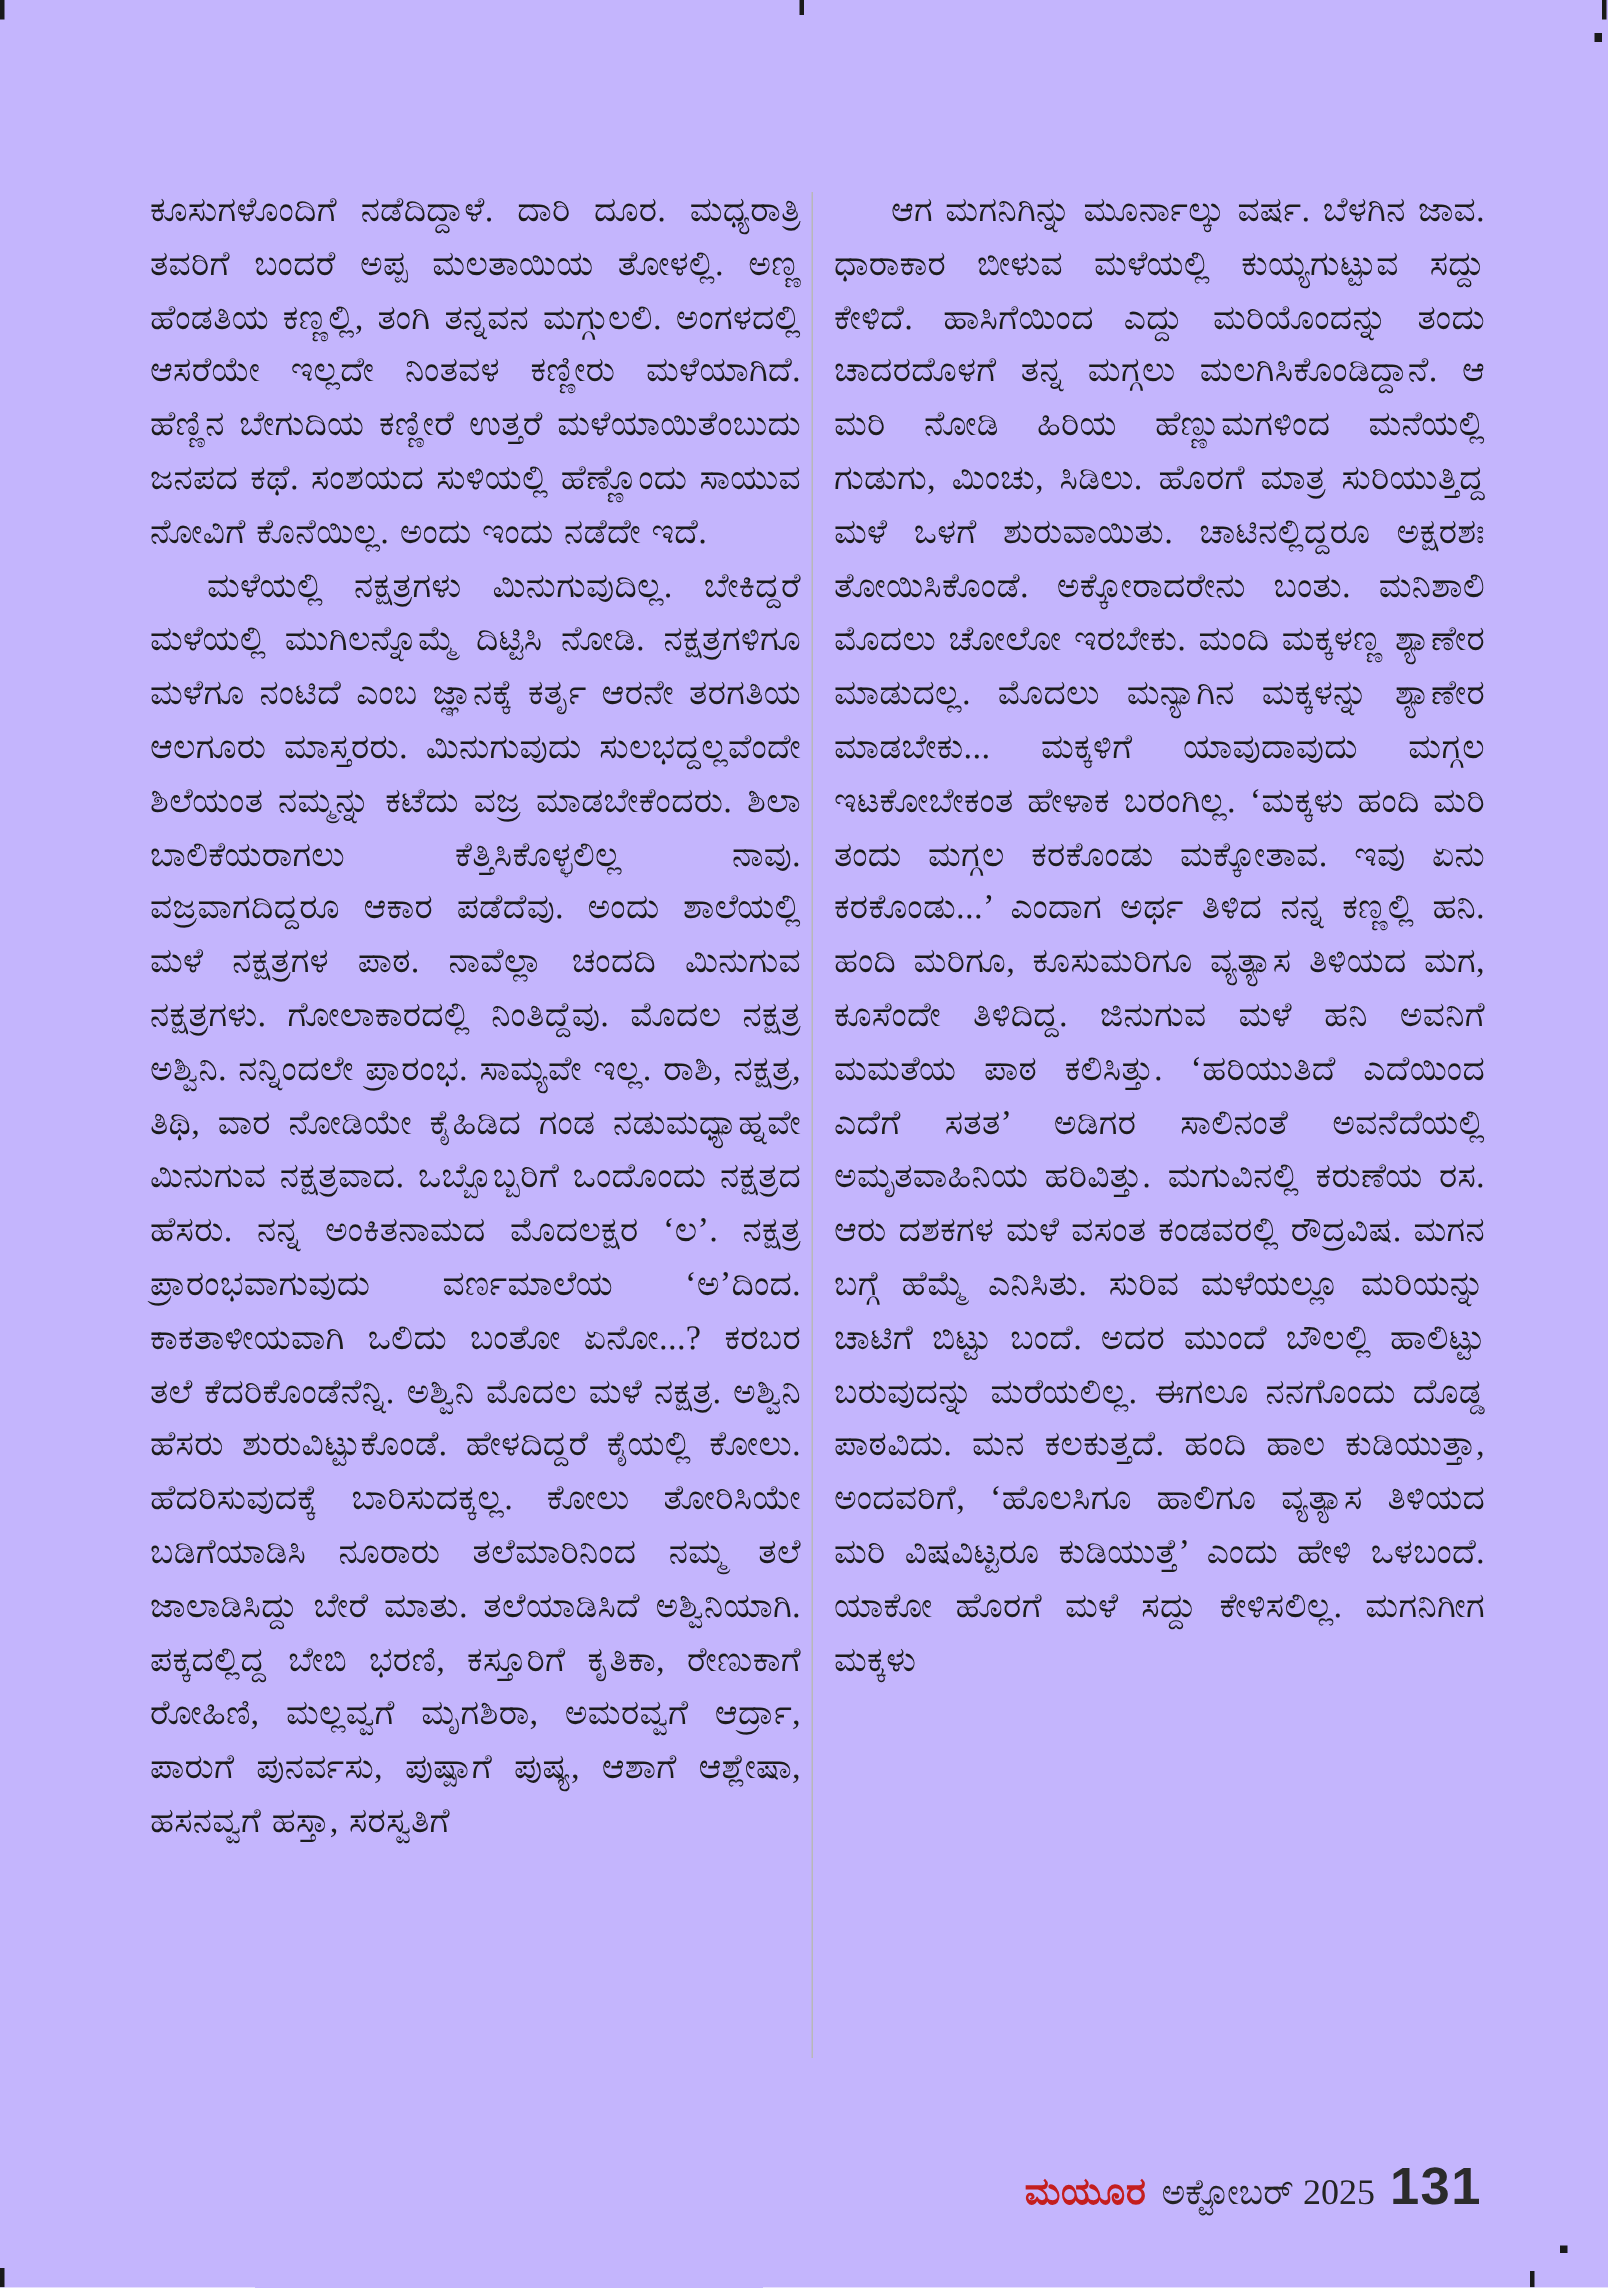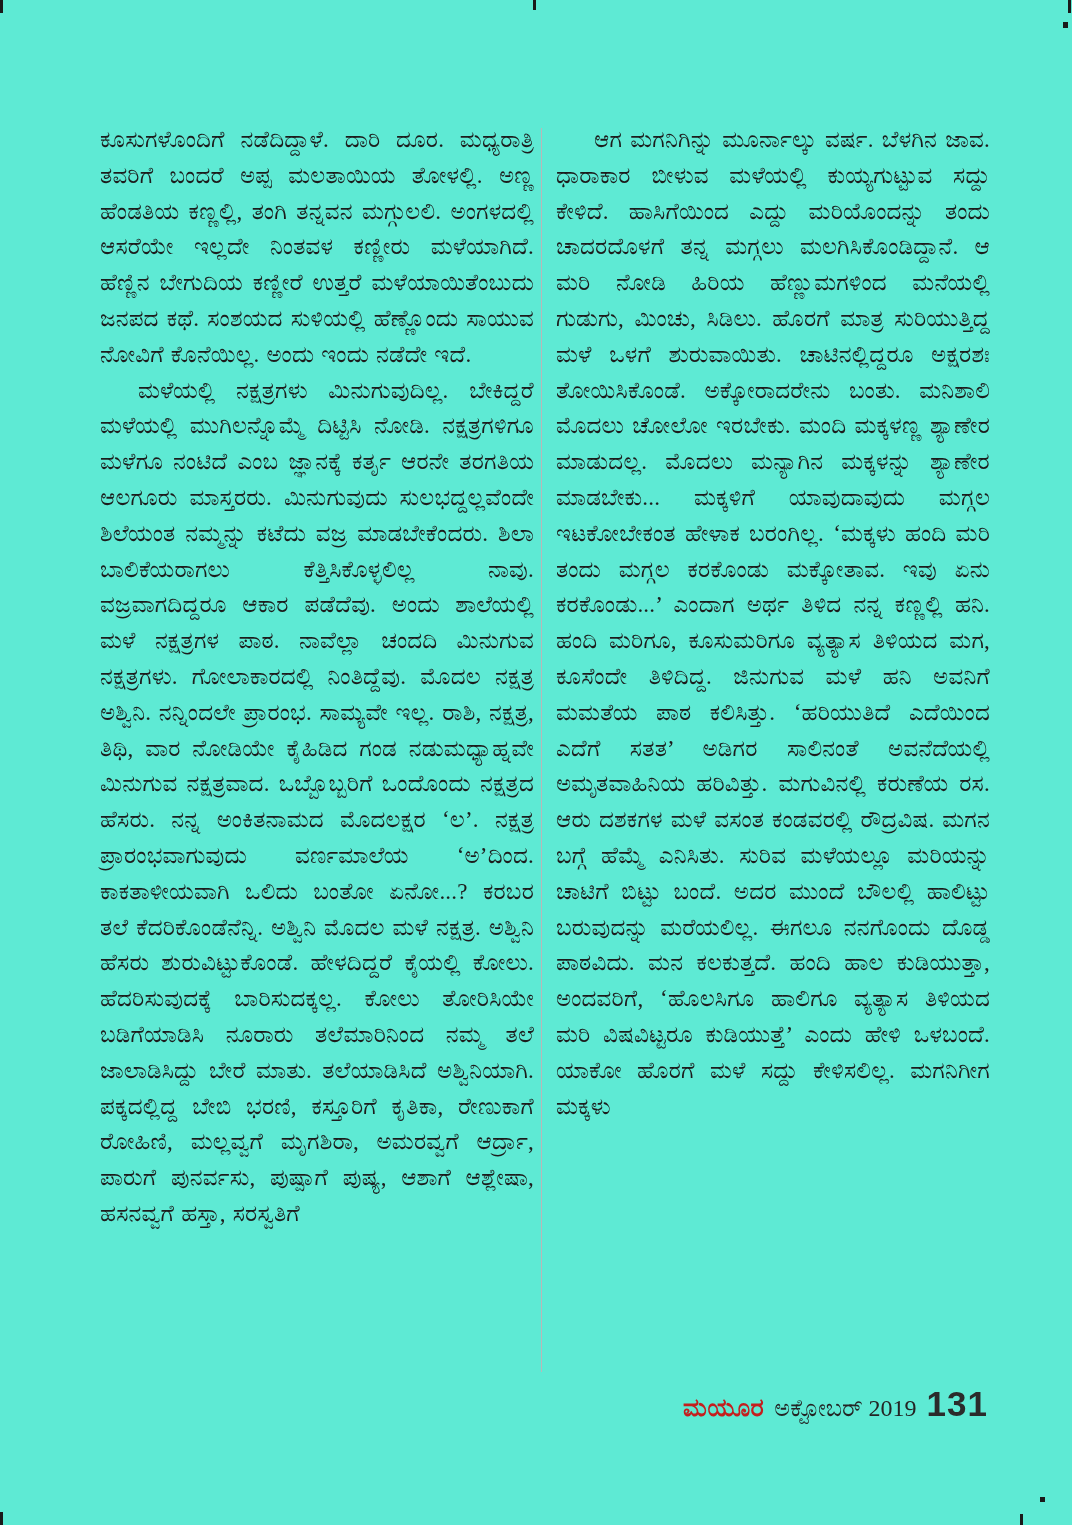--- a/index.html
+++ b/index.html
@@ -4,21 +4,21 @@
 <style>
   html, body {
     margin: 0;
     padding: 0;
     background: #ffffff;
   }
   .page {
     position: relative;
     width: 1072px;
     height: 1525px;
-    background: #5eead4;
+    background: #c4b5fd;
     overflow: hidden;
     font-family: "Liberation Serif", serif;
   }
   .columns {
     position: absolute;
     left: 100px;
     top: 122px;
     width: 890px;
     display: flex;
     gap: 22px;
@@ -43,21 +43,21 @@
     position: absolute;
     left: 541px;
     top: 128px;
     width: 1px;
     height: 1244px;
     background: #b8b8b8;
   }
   .footer {
     position: absolute;
     right: 84px;
-    top: 1384px;
+    top: 1438px;
     display: flex;
     align-items: baseline;
     gap: 10px;
     white-space: nowrap;
   }
   .magazine-name {
     font-weight: bold;
     font-size: 25px;
     letter-spacing: 0.5px;
   }
@@ -104,17 +104,17 @@
       <p>ಕೂಸುಗಳೊಂದಿಗೆ ನಡೆದಿದ್ದಾಳೆ. ದಾರಿ ದೂರ. ಮಧ್ಯರಾತ್ರಿ ತವರಿಗೆ ಬಂದರೆ ಅಪ್ಪ ಮಲತಾಯಿಯ ತೋಳಲ್ಲಿ. ಅಣ್ಣ ಹೆಂಡತಿಯ ಕಣ್ಣಲ್ಲಿ, ತಂಗಿ ತನ್ನವನ ಮಗ್ಗುಲಲಿ. ಅಂಗಳದಲ್ಲಿ ಆಸರೆಯೇ ಇಲ್ಲದೇ ನಿಂತವಳ ಕಣ್ಣೀರು ಮಳೆಯಾಗಿದೆ. ಹೆಣ್ಣಿನ ಬೇಗುದಿಯ ಕಣ್ಣೀರೆ ಉತ್ತರೆ ಮಳೆಯಾಯಿತೆಂಬುದು ಜನಪದ ಕಥೆ. ಸಂಶಯದ ಸುಳಿಯಲ್ಲಿ ಹೆಣ್ಣೊಂದು ಸಾಯುವ ನೋವಿಗೆ ಕೊನೆಯಿಲ್ಲ. ಅಂದು ಇಂದು ನಡೆದೇ ಇದೆ.</p>
       <p class="indent">ಮಳೆಯಲ್ಲಿ ನಕ್ಷತ್ರಗಳು ಮಿನುಗುವುದಿಲ್ಲ. ಬೇಕಿದ್ದರೆ ಮಳೆಯಲ್ಲಿ ಮುಗಿಲನ್ನೊಮ್ಮೆ ದಿಟ್ಟಿಸಿ ನೋಡಿ. ನಕ್ಷತ್ರಗಳಿಗೂ ಮಳೆಗೂ ನಂಟಿದೆ ಎಂಬ ಜ್ಞಾನಕ್ಕೆ ಕರ್ತೃ ಆರನೇ ತರಗತಿಯ ಆಲಗೂರು ಮಾಸ್ತರರು. ಮಿನುಗುವುದು ಸುಲಭದ್ದಲ್ಲವೆಂದೇ ಶಿಲೆಯಂತ ನಮ್ಮನ್ನು ಕಟೆದು ವಜ್ರ ಮಾಡಬೇಕೆಂದರು. ಶಿಲಾ ಬಾಲಿಕೆಯರಾಗಲು ಕೆತ್ತಿಸಿಕೊಳ್ಳಲಿಲ್ಲ ನಾವು. ವಜ್ರವಾಗದಿದ್ದರೂ ಆಕಾರ ಪಡೆದೆವು. ಅಂದು ಶಾಲೆಯಲ್ಲಿ ಮಳೆ ನಕ್ಷತ್ರಗಳ ಪಾಠ. ನಾವೆಲ್ಲಾ ಚಂದದಿ ಮಿನುಗುವ ನಕ್ಷತ್ರಗಳು. ಗೋಲಾಕಾರದಲ್ಲಿ ನಿಂತಿದ್ದೆವು. ಮೊದಲ ನಕ್ಷತ್ರ ಅಶ್ವಿನಿ. ನನ್ನಿಂದಲೇ ಪ್ರಾರಂಭ. ಸಾಮ್ಯವೇ ಇಲ್ಲ. ರಾಶಿ, ನಕ್ಷತ್ರ, ತಿಥಿ, ವಾರ ನೋಡಿಯೇ ಕೈಹಿಡಿದ ಗಂಡ ನಡುಮಧ್ಯಾಹ್ನವೇ ಮಿನುಗುವ ನಕ್ಷತ್ರವಾದ. ಒಬ್ಬೊಬ್ಬರಿಗೆ ಒಂದೊಂದು ನಕ್ಷತ್ರದ ಹೆಸರು. ನನ್ನ ಅಂಕಿತನಾಮದ ಮೊದಲಕ್ಷರ ‘ಲ’. ನಕ್ಷತ್ರ ಪ್ರಾರಂಭವಾಗುವುದು ವರ್ಣಮಾಲೆಯ ‘ಅ’ದಿಂದ. ಕಾಕತಾಳೀಯವಾಗಿ ಒಲಿದು ಬಂತೋ ಏನೋ...? ಕರಬರ ತಲೆ ಕೆದರಿಕೊಂಡೆನೆನ್ನಿ. ಅಶ್ವಿನಿ ಮೊದಲ ಮಳೆ ನಕ್ಷತ್ರ. ಅಶ್ವಿನಿ ಹೆಸರು ಶುರುವಿಟ್ಟುಕೊಂಡೆ. ಹೇಳದಿದ್ದರೆ ಕೈಯಲ್ಲಿ ಕೋಲು. ಹೆದರಿಸುವುದಕ್ಕೆ ಬಾರಿಸುದಕ್ಕಲ್ಲ. ಕೋಲು ತೋರಿಸಿಯೇ ಬಡಿಗೆಯಾಡಿಸಿ ನೂರಾರು ತಲೆಮಾರಿನಿಂದ ನಮ್ಮ ತಲೆ ಜಾಲಾಡಿಸಿದ್ದು ಬೇರೆ ಮಾತು. ತಲೆಯಾಡಿಸಿದೆ ಅಶ್ವಿನಿಯಾಗಿ. ಪಕ್ಕದಲ್ಲಿದ್ದ ಬೇಬಿ ಭರಣಿ, ಕಸ್ತೂರಿಗೆ ಕೃತಿಕಾ, ರೇಣುಕಾಗೆ ರೋಹಿಣಿ, ಮಲ್ಲವ್ವಗೆ ಮೃಗಶಿರಾ, ಅಮರವ್ವಗೆ ಆರ್ದ್ರಾ, ಪಾರುಗೆ ಪುನರ್ವಸು, ಪುಷ್ಪಾಗೆ ಪುಷ್ಯ, ಆಶಾಗೆ ಆಶ್ಲೇಷಾ, ಹಸನವ್ವಗೆ ಹಸ್ತಾ, ಸರಸ್ವತಿಗೆ</p>
     </div>
     <div class="col">
       <p class="indent">ಆಗ ಮಗನಿಗಿನ್ನು ಮೂರ್ನಾಲ್ಕು ವರ್ಷ. ಬೆಳಗಿನ ಜಾವ. ಧಾರಾಕಾರ ಬೀಳುವ ಮಳೆಯಲ್ಲಿ ಕುಯ್ಯಗುಟ್ಟುವ ಸದ್ದು ಕೇಳಿದೆ. ಹಾಸಿಗೆಯಿಂದ ಎದ್ದು ಮರಿಯೊಂದನ್ನು ತಂದು ಚಾದರದೊಳಗೆ ತನ್ನ ಮಗ್ಗಲು ಮಲಗಿಸಿಕೊಂಡಿದ್ದಾನೆ. ಆ ಮರಿ ನೋಡಿ ಹಿರಿಯ ಹೆಣ್ಣುಮಗಳಿಂದ ಮನೆಯಲ್ಲಿ ಗುಡುಗು, ಮಿಂಚು, ಸಿಡಿಲು. ಹೊರಗೆ ಮಾತ್ರ ಸುರಿಯುತ್ತಿದ್ದ ಮಳೆ ಒಳಗೆ ಶುರುವಾಯಿತು. ಚಾಟಿನಲ್ಲಿದ್ದರೂ ಅಕ್ಷರಶಃ ತೋಯಿಸಿಕೊಂಡೆ. ಅಕ್ಕೋರಾದರೇನು ಬಂತು. ಮನಿಶಾಲಿ ಮೊದಲು ಚೋಲೋ ಇರಬೇಕು. ಮಂದಿ ಮಕ್ಕಳಣ್ಣ ಶ್ಯಾಣೇರ ಮಾಡುದಲ್ಲ. ಮೊದಲು ಮನ್ಯಾಗಿನ ಮಕ್ಕಳನ್ನು ಶ್ಯಾಣೇರ ಮಾಡಬೇಕು... ಮಕ್ಕಳಿಗೆ ಯಾವುದಾವುದು ಮಗ್ಗಲ ಇಟಕೋಬೇಕಂತ ಹೇಳಾಕ ಬರಂಗಿಲ್ಲ. ‘ಮಕ್ಕಳು ಹಂದಿ ಮರಿ ತಂದು ಮಗ್ಗಲ ಕರಕೊಂಡು ಮಕ್ಕೋತಾವ. ಇವು ಏನು ಕರಕೊಂಡು...’ ಎಂದಾಗ ಅರ್ಥ ತಿಳಿದ ನನ್ನ ಕಣ್ಣಲ್ಲಿ ಹನಿ. ಹಂದಿ ಮರಿಗೂ, ಕೂಸುಮರಿಗೂ ವ್ಯತ್ಯಾಸ ತಿಳಿಯದ ಮಗ, ಕೂಸೆಂದೇ ತಿಳಿದಿದ್ದ. ಜಿನುಗುವ ಮಳೆ ಹನಿ ಅವನಿಗೆ ಮಮತೆಯ ಪಾಠ ಕಲಿಸಿತ್ತು. ‘ಹರಿಯುತಿದೆ ಎದೆಯಿಂದ ಎದೆಗೆ ಸತತ’ ಅಡಿಗರ ಸಾಲಿನಂತೆ ಅವನೆದೆಯಲ್ಲಿ ಅಮೃತವಾಹಿನಿಯ ಹರಿವಿತ್ತು. ಮಗುವಿನಲ್ಲಿ ಕರುಣೆಯ ರಸ. ಆರು ದಶಕಗಳ ಮಳೆ ವಸಂತ ಕಂಡವರಲ್ಲಿ ರೌದ್ರವಿಷ. ಮಗನ ಬಗ್ಗೆ ಹೆಮ್ಮೆ ಎನಿಸಿತು. ಸುರಿವ ಮಳೆಯಲ್ಲೂ ಮರಿಯನ್ನು ಚಾಟಿಗೆ ಬಿಟ್ಟು ಬಂದೆ. ಅದರ ಮುಂದೆ ಬೌಲಲ್ಲಿ ಹಾಲಿಟ್ಟು ಬರುವುದನ್ನು ಮರೆಯಲಿಲ್ಲ. ಈಗಲೂ ನನಗೊಂದು ದೊಡ್ಡ ಪಾಠವಿದು. ಮನ ಕಲಕುತ್ತದೆ. ಹಂದಿ ಹಾಲ ಕುಡಿಯುತ್ತಾ, ಅಂದವರಿಗೆ, ‘ಹೊಲಸಿಗೂ ಹಾಲಿಗೂ ವ್ಯತ್ಯಾಸ ತಿಳಿಯದ ಮರಿ ವಿಷವಿಟ್ಟರೂ ಕುಡಿಯುತ್ತೆ’ ಎಂದು ಹೇಳಿ ಒಳಬಂದೆ. ಯಾಕೋ ಹೊರಗೆ ಮಳೆ ಸದ್ದು ಕೇಳಿಸಲಿಲ್ಲ. ಮಗನಿಗೀಗ ಮಕ್ಕಳು</p>
     </div>
   </div>
 
   <div class="footer">
     <span class="magazine-name" style="color: rgb(196, 30, 30);">ಮಯೂರ</span>
-    <span class="issue-date">ಅಕ್ಟೋಬರ್ 2019</span>
+    <span class="issue-date">ಅಕ್ಟೋಬರ್ 2025</span>
     <span class="page-number">131</span>
   </div>
 
 </div>
 
 </body></html>

